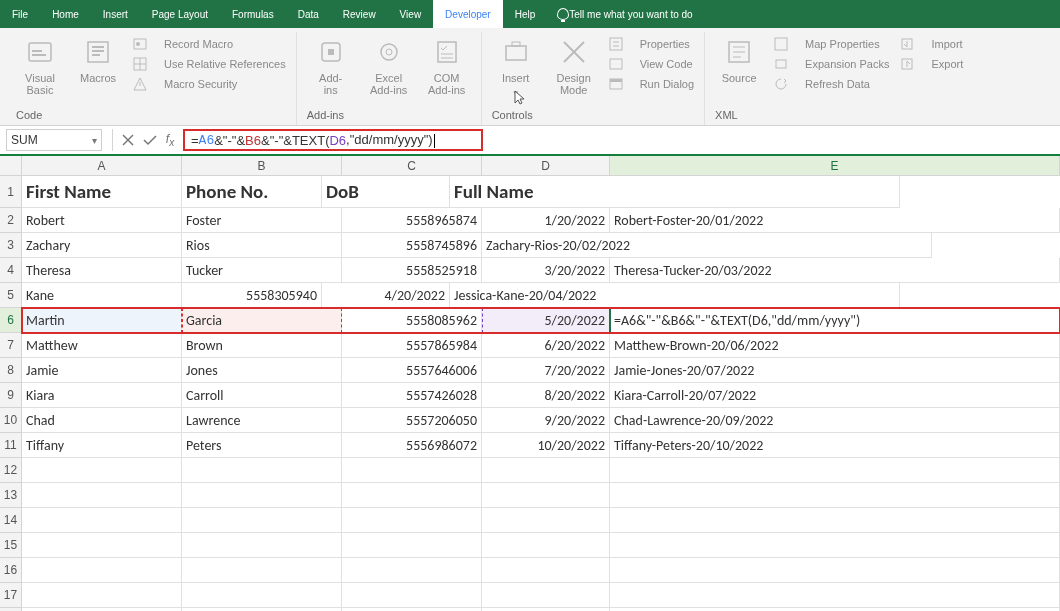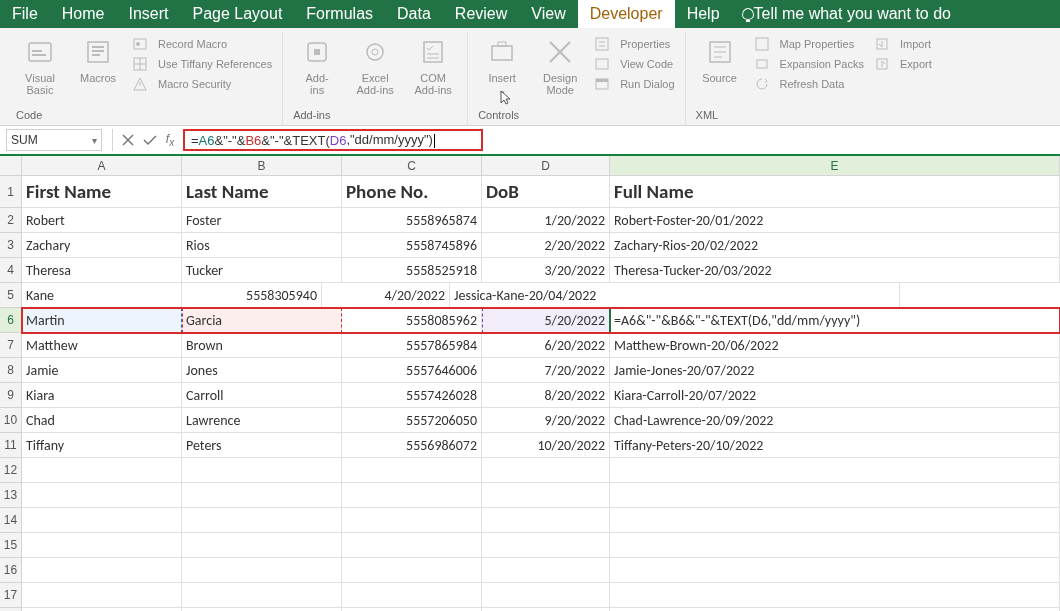--- a/index.html
+++ b/index.html
@@ -1,33 +1,33 @@
 <!DOCTYPE html>
 <html><head>
 <meta charset="utf-8">
 <style>
   * { box-sizing: border-box; margin: 0; padding: 0; }
   body { font-family: "Segoe UI", Tahoma, sans-serif; font-size: 12px; background:#fff; width:1060px; height:611px; overflow:hidden; color:#333;}
   
-  .tabstrip { background:#217346; height:28px; display:flex; align-items:stretch; color:#fff; font-size:16px; }
+  .tabstrip { background:#217346; height:28px; display:flex; align-items:stretch; color:#fff; font-size:10px; }
   .tab { padding:0 12px; display:flex; align-items:center; cursor:pointer; }
-  .tab.active { background:#fff; color:#a16207; }
+  .tab.active { background:#fff; color:#3b82f6; }
   .tell { display:flex; align-items:center; padding:0 10px;}
   .bulb { width:12px; height:12px; border:1.5px solid #fff; border-radius:50% 50% 50% 50% / 60% 60% 40% 40%; position:relative;}
   .bulb::after{content:"";position:absolute;bottom:-3px;left:3px;width:4px;height:2px;background:#fff;}
   
   .ribbon { background:#f3f3f3; border-bottom:1px solid #d4d4d4; height:98px; display:flex; padding:4px 6px 0 6px; gap:0;}
   .group { border-right:1px solid #e1e1e1; padding:0 10px 2px 10px; display:flex; flex-direction:column; justify-content:space-between;}
   .group-body { display:flex; gap:10px; align-items:flex-start; padding-top:4px;}
   .group-label { text-align:left; color:#666; font-size:11px; padding:2px 0;}
   .bigbtn { display:flex; flex-direction:column; align-items:center; gap:4px; min-width:48px; color:#888; cursor:default;}
   .bigbtn .ic { width:32px; height:32px; display:flex; align-items:center; justify-content:center;}
   .bigbtn .lbl { font-size:11px; text-align:center; line-height:12px;}
   .smallitems { display:flex; flex-direction:column; gap:4px;}
-  .smallitem { display:flex; align-items:center; gap:10px; color:#888; font-size:11px; cursor:default;}
+  .smallitem { display:flex; align-items:center; gap:16px; color:#888; font-size:11px; cursor:default;}
   .smallitem .sic { width:16px; height:16px; display:flex; align-items:center; justify-content:center;}
   
   .fbar { height:30px; display:flex; align-items:center; border-bottom:2px solid #15803d; background:#fff;}
   .namebox { width:96px; height:22px; border:1px solid #cfcfcf; margin:0 6px 0 6px; display:flex; align-items:center; padding:0 4px; font-size:12px; background:#fff;}
   .namebox .dd { margin-left:auto; color:#777; font-size:10px;}
   .fx-divider { width:1px; height:22px; background:#d4d4d4; margin:0 4px;}
   .fx-btn { width:22px; height:22px; display:flex; align-items:center; justify-content:center; color:#666; cursor:pointer;}
   .fx-label { font-style:italic; color:#737373; font-size:12px; margin-right:4px;}
   .formula-input { flex:0 0 300px; height:22px; border:2px solid #d82b2b; padding:0 6px; display:flex; align-items:center; font-size:13px; background:#fff;}
   .formula-input .cursor::after { content:""; display:inline-block; width:1px; height:14px; background:#000; margin-left:1px; vertical-align:middle;}
@@ -48,21 +48,21 @@
   .row.hrow .cell { font-weight:700; font-size:19px;}
   .cell.right { justify-content:flex-end;}
   
   .cA{width:160px;} .cB{width:160px;} .cC{width:140px;} .cD{width:128px;} .cE{width:450px;}
   
   .hl-red { outline:2px solid #d82b2b; outline-offset:-1px;}
   .hl-blue { outline:1.5px dashed #1f6fd6; outline-offset:-1px; background:#eef4fc !important;}
   .hl-pink { outline:1.5px dashed #d82b2b; outline-offset:-1px; background:#fdeeee !important;}
   .hl-purple { outline:1.5px dashed #7a3fc1; outline-offset:-1px; background:#f3edfa !important;}
   .hl-green { outline:2px solid #217346; outline-offset:-1px;}
-  .tok-blue{color:#0f766e;} .tok-red{color:#c23030;} .tok-purple{color:#7a3fc1;}
+  .tok-blue{color:#3b82f6;font-family:Liberation Mono, monospace;} .tok-red{color:#c23030;} .tok-purple{color:#7a3fc1;}
 </style>
 </head>
 <body>
 
 <div class="tabstrip" id="tabstrip">
     <div class="tab">File</div>
     <div class="tab">Home</div>
     <div class="tab">Insert</div>
     <div class="tab">Page Layout</div>
     <div class="tab">Formulas</div>
@@ -113,21 +113,21 @@
             <span>Record Macro</span>
           </div>
         <div class="smallitem">
             <span class="sic">
               <svg width="14" height="14">
                 <rect x="1" y="1" width="12" height="12" fill="none" stroke="#bbb"></rect>
                 <line x1="1" y1="7" x2="13" y2="7" stroke="#bbb"></line>
                 <line x1="7" y1="1" x2="7" y2="13" stroke="#bbb"></line>
               </svg>
             </span>
-            <span>Use Tiffany References</span>
+            <span>Use Relative References</span>
           </div>
         <div class="smallitem">
             <span class="sic">
               <svg width="14" height="14">
                 <polygon points="7,1 13,13 1,13" fill="none" stroke="#bbb"></polygon>
                 <line x1="7" y1="5" x2="7" y2="9" stroke="#bbb"></line>
               </svg>
             </span>
             <span>Macro Security</span>
           </div>
@@ -355,37 +355,35 @@
       <div class="rowhead">13</div>
       <div class="rowhead">14</div>
       <div class="rowhead">15</div>
       <div class="rowhead">16</div>
       <div class="rowhead">17</div>
       <div class="rowhead">18</div>
     </div>
   <div class="cells" id="cells">
       <div class="row hrow">
         <div class="cell cA">First Name</div>
-        <div class="cell cB">Last Name</div>
         <div class="cell cC">Phone No.</div>
         <div class="cell cD">DoB</div>
         <div class="cell cE">Full Name</div>
       </div>
       <div class="row">
         <div class="cell cA">Robert</div>
         <div class="cell cB">Foster</div>
         <div class="cell cC right">5558965874</div>
         <div class="cell cD right">1/20/2022</div>
         <div class="cell cE">Robert-Foster-20/01/2022</div>
       </div>
       <div class="row">
         <div class="cell cA">Zachary</div>
         <div class="cell cB">Rios</div>
         <div class="cell cC right">5558745896</div>
-        <div class="cell cD right">2/20/2022</div>
         <div class="cell cE">Zachary-Rios-20/02/2022</div>
       </div>
       <div class="row">
         <div class="cell cA">Theresa</div>
         <div class="cell cB">Tucker</div>
         <div class="cell cC right">5558525918</div>
         <div class="cell cD right">3/20/2022</div>
         <div class="cell cE">Theresa-Tucker-20/03/2022</div>
       </div>
       <div class="row">

